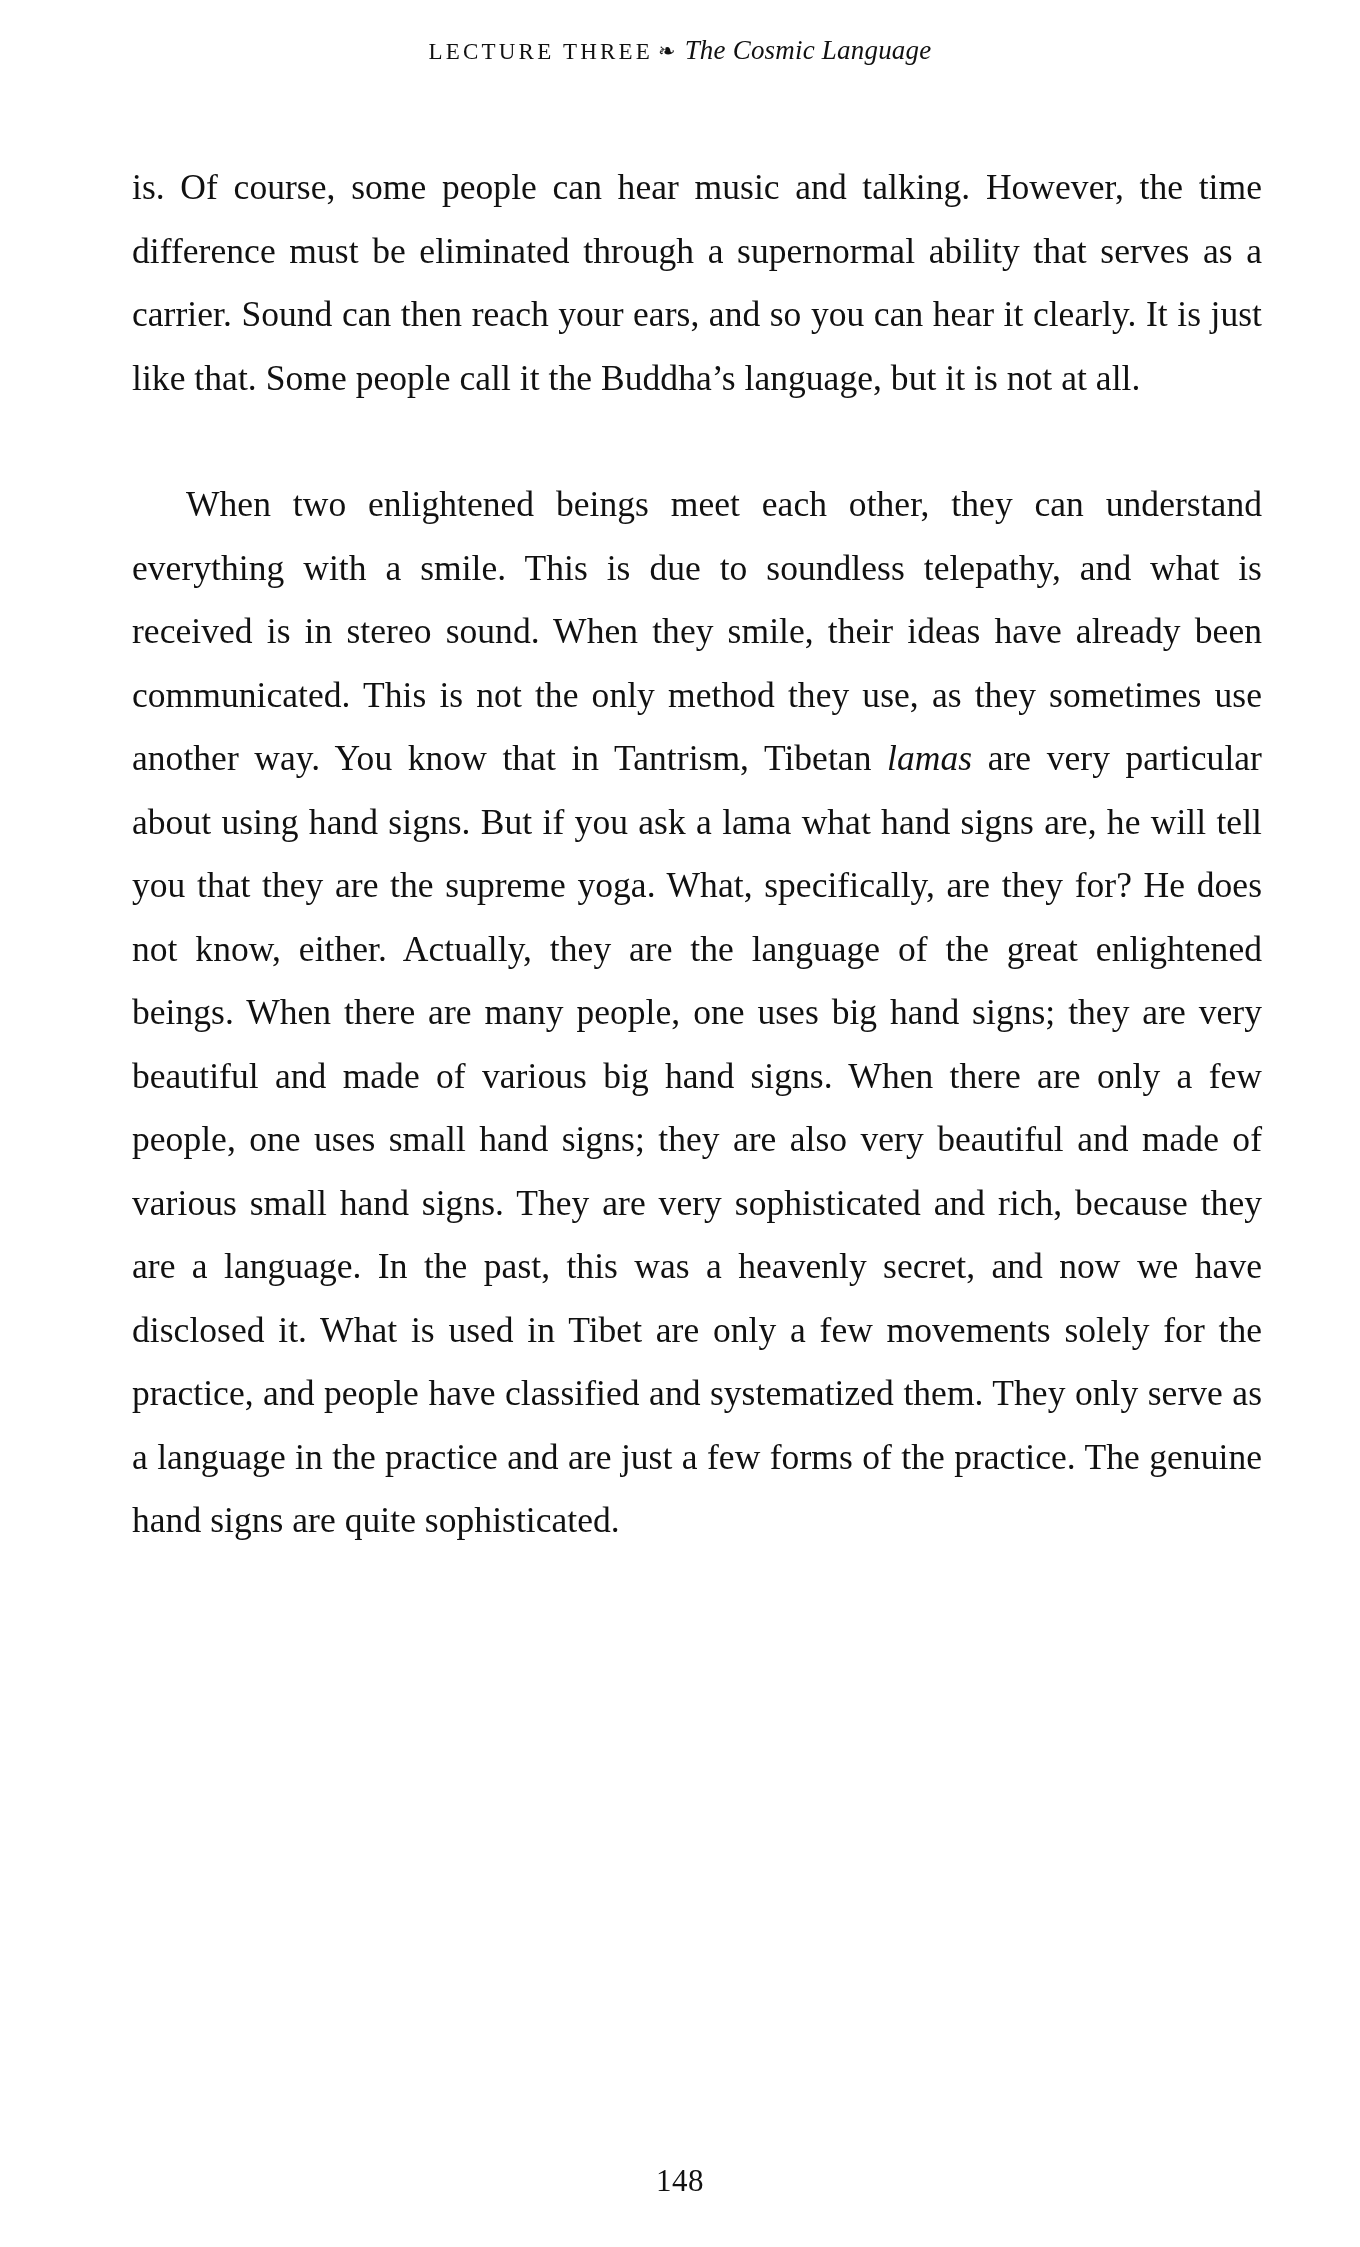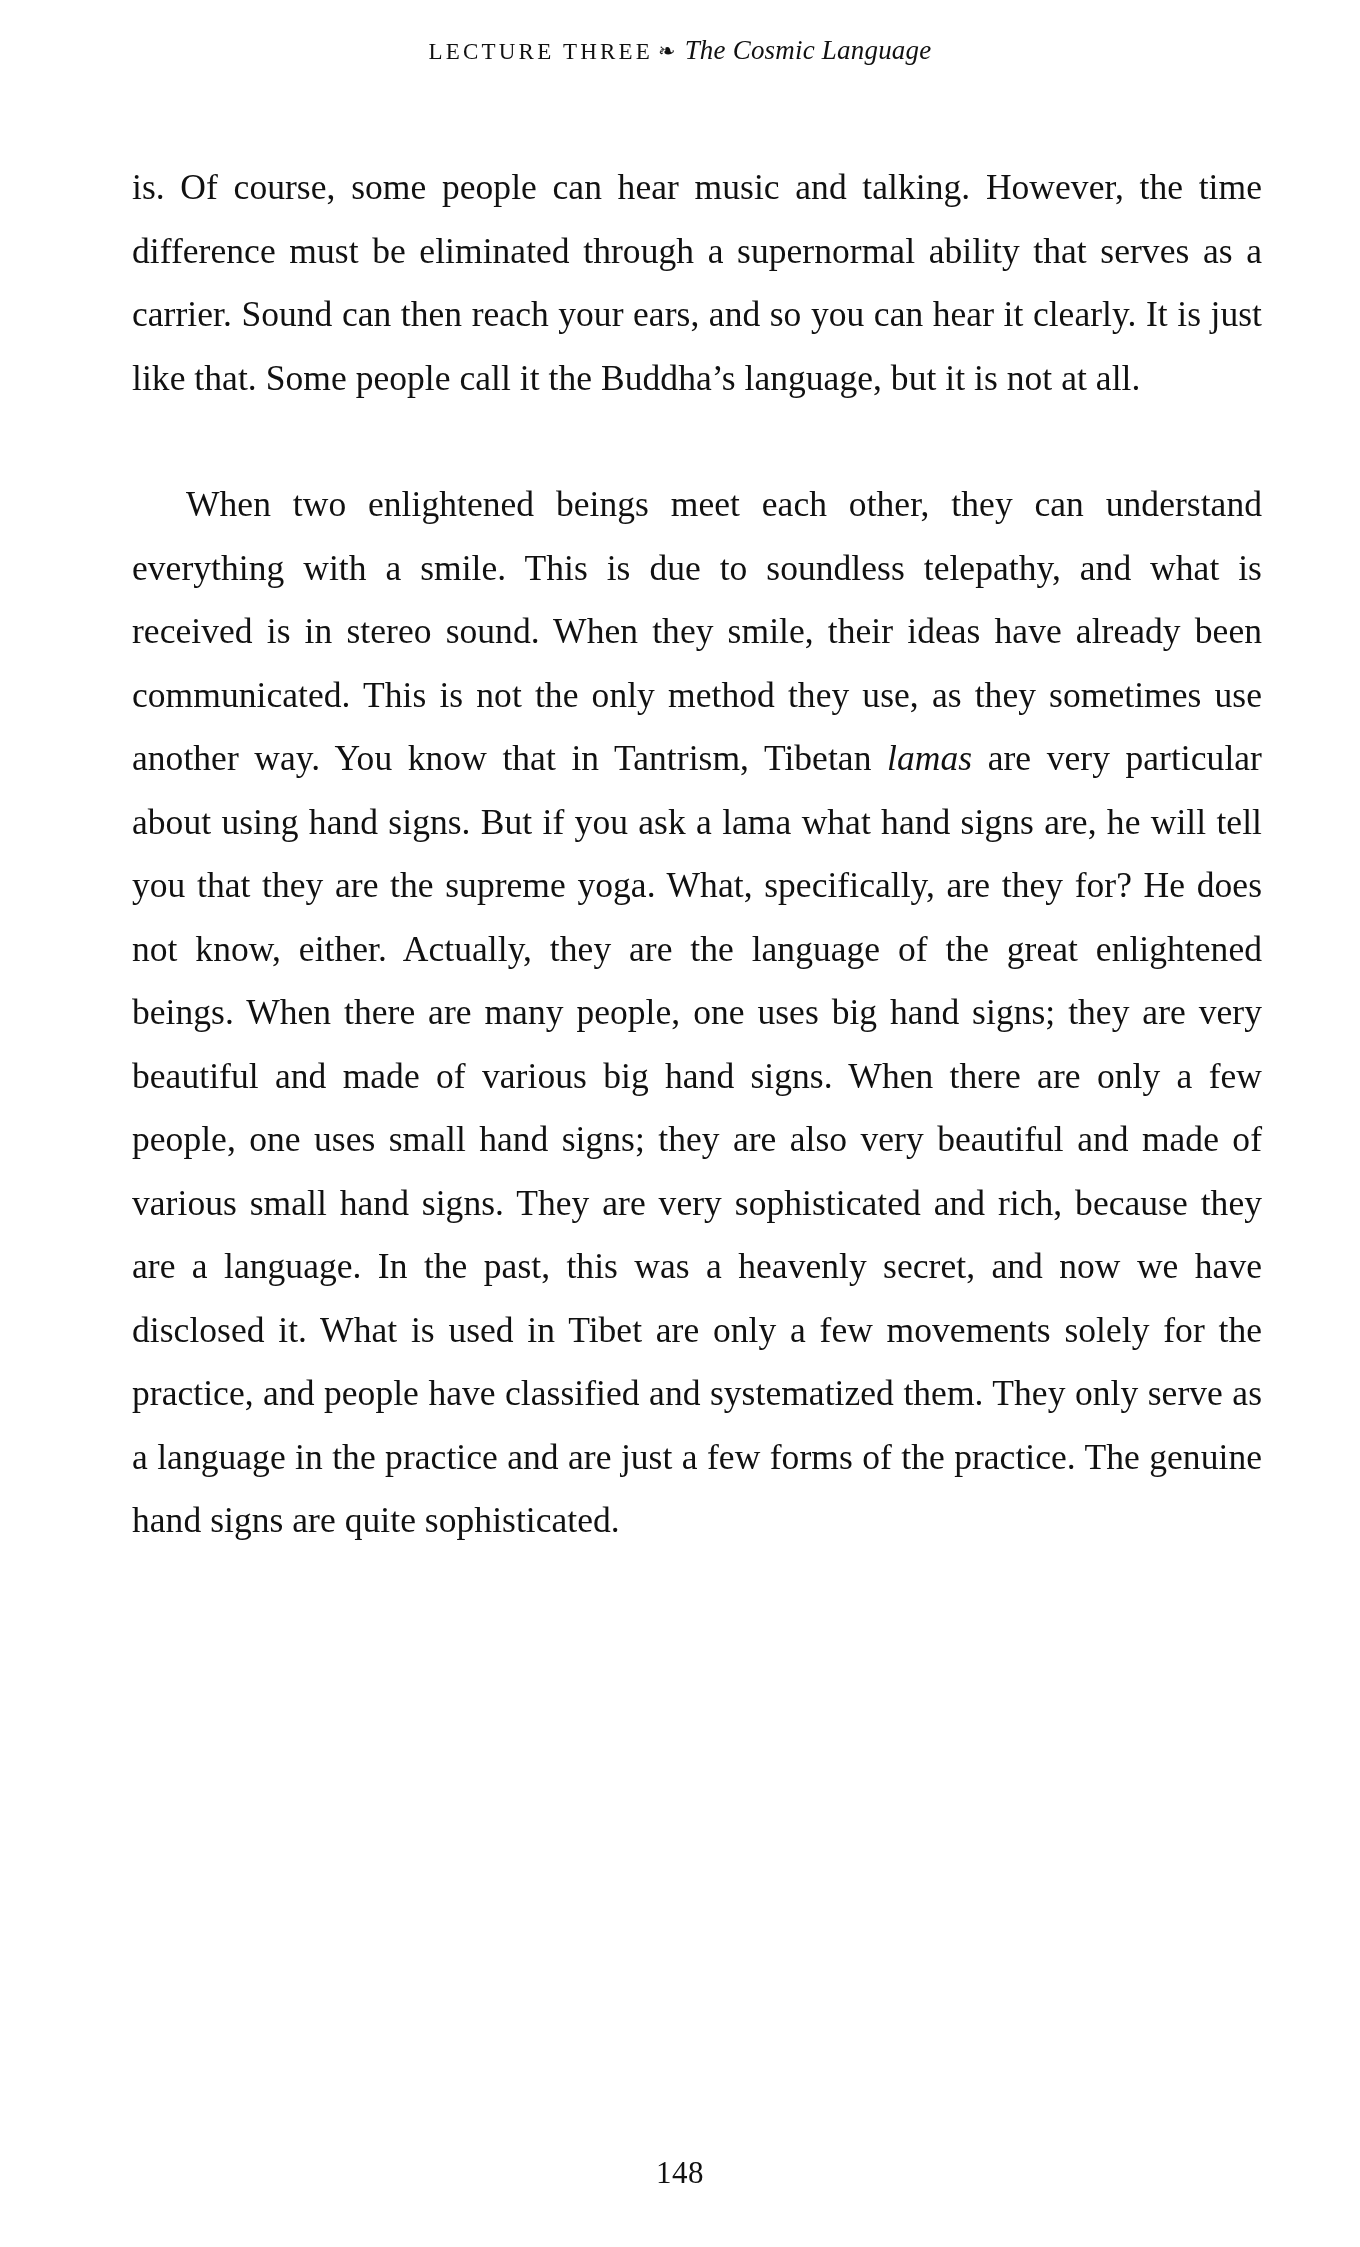--- a/index.html
+++ b/index.html
@@ -69,21 +69,21 @@
   }
   p.para.indent {
     text-indent: 54px;
     margin-top: 63px;
   }
   p.para em {
     font-style: italic;
   }
   .folio {
     position: absolute;
-    bottom: 64px;
+    bottom: 56px;
     left: 0;
     width: 1360px;
     text-align: center;
     font-size: 31px;
     letter-spacing: 0.5px;
   }
 </style>
 </head>
 <body>
 

